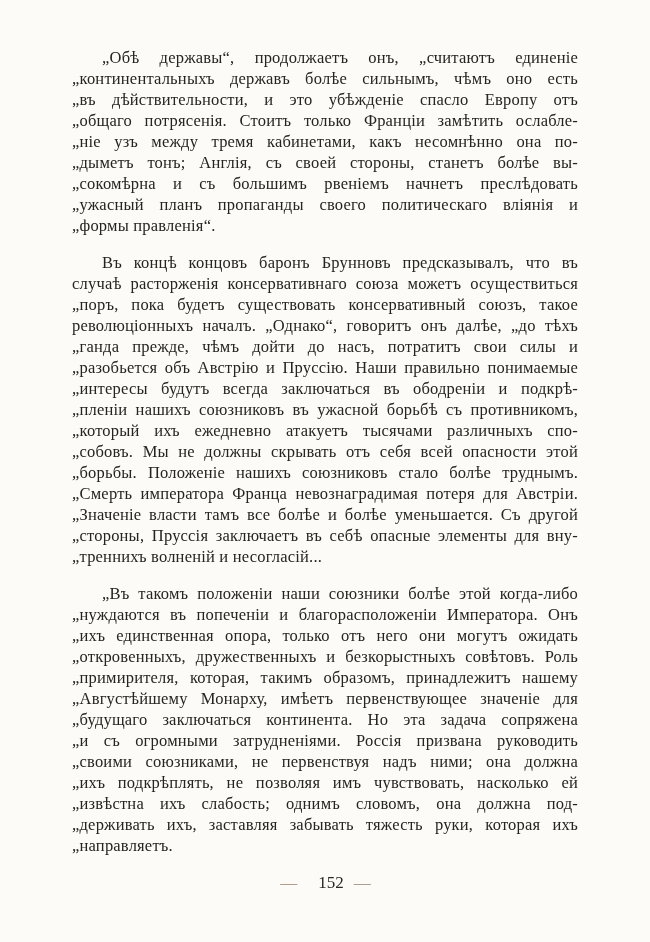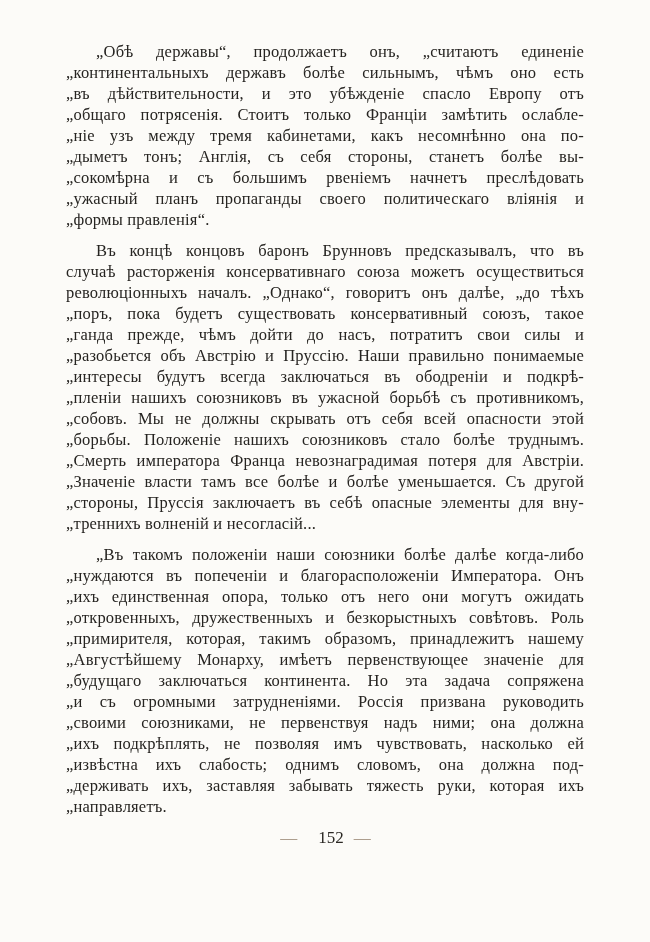--- a/index.html
+++ b/index.html
@@ -19,21 +19,21 @@
     color: #262421;
     overflow: hidden;
   }
   .text-block {
     width: 538px;
     font-size: 16.5px;
     line-height: 21px;
     letter-spacing: 0.2px;
   }
   .paragraph {
-    margin: 10px;
+    margin: 16px;
     padding: 0;
   }
   .line {
     text-align: justify;
     text-align-last: justify;
     text-justify: inter-word;
     white-space: normal;
   }
   .line.first {
     text-indent: 30px;
@@ -64,43 +64,44 @@
 <body>
 
 <div class="page">
   <div class="text-block" id="text-container">
       <div class="paragraph">
         <div class="line first">„Обѣ державы“, продолжаетъ онъ, „считаютъ единеніе</div>
         <div class="line">„континентальныхъ державъ болѣе сильнымъ, чѣмъ оно есть</div>
         <div class="line">„въ дѣйствительности, и это убѣжденіе спасло Европу отъ</div>
         <div class="line">„общаго потрясенія. Стоитъ только Франціи замѣтить ослабле-</div>
         <div class="line">„ніе узъ между тремя кабинетами, какъ несомнѣнно она по-</div>
-        <div class="line">„дыметъ тонъ; Англія, съ себя стороны, станетъ болѣе вы-</div>
+        <div class="line">„дыметъ тонъ; Англія, съ своей стороны, станетъ болѣе вы-</div>
         <div class="line">„сокомѣрна и съ большимъ рвеніемъ начнетъ преслѣдовать</div>
         <div class="line">„ужасный планъ пропаганды своего политическаго вліянія и</div>
         <div class="line last">„формы правленія“.</div>
       </div>
       <div class="paragraph">
         <div class="line first">Въ концѣ концовъ баронъ Брунновъ предсказывалъ, что въ</div>
         <div class="line">случаѣ расторженія консервативнаго союза можетъ осуществиться</div>
+        <div class="line">„поръ, пока будетъ существовать консервативный союзъ, такое</div>
         <div class="line">революціонныхъ началъ. „Однако“, говоритъ онъ далѣе, „до тѣхъ</div>
-        <div class="line">„поръ, пока будетъ существовать консервативный союзъ, такое</div>
         <div class="line">„ганда прежде, чѣмъ дойти до насъ, потратитъ свои силы и</div>
         <div class="line">„разобьется объ Австрію и Пруссію. Наши правильно понимаемые</div>
         <div class="line">„интересы будутъ всегда заключаться въ ободреніи и подкрѣ-</div>
         <div class="line">„пленіи нашихъ союзниковъ въ ужасной борьбѣ съ противникомъ,</div>
+        <div class="line">„который ихъ ежедневно атакуетъ тысячами различныхъ спо-</div>
         <div class="line">„собовъ. Мы не должны скрывать отъ себя всей опасности этой</div>
         <div class="line">„борьбы. Положеніе нашихъ союзниковъ стало болѣе труднымъ.</div>
         <div class="line">„Смерть императора Франца невознаградимая потеря для Австріи.</div>
         <div class="line">„Значеніе власти тамъ все болѣе и болѣе уменьшается. Съ другой</div>
         <div class="line">„стороны, Пруссія заключаетъ въ себѣ опасные элементы для вну-</div>
         <div class="line last">„треннихъ волненій и несогласій...</div>
       </div>
       <div class="paragraph">
-        <div class="line first">„Въ такомъ положеніи наши союзники болѣе далѣе когда-либо</div>
+        <div class="line first">„Въ такомъ положеніи наши союзники болѣе этой когда-либо</div>
         <div class="line">„нуждаются въ попеченіи и благорасположеніи Императора. Онъ</div>
         <div class="line">„ихъ единственная опора, только отъ него они могутъ ожидать</div>
         <div class="line">„откровенныхъ, дружественныхъ и безкорыстныхъ совѣтовъ. Роль</div>
         <div class="line">„примирителя, которая, такимъ образомъ, принадлежитъ нашему</div>
         <div class="line">„Августѣйшему Монарху, имѣетъ первенствующее значеніе для</div>
         <div class="line">„будущаго заключаться континента. Но эта задача сопряжена</div>
         <div class="line">„и съ огромными затрудненіями. Россія призвана руководить</div>
         <div class="line"><span>„своими союзниками, </span><span class="italic">не первенствуя</span><span> надъ ними; она должна</span></div>
         <div class="line">„ихъ подкрѣплять, не позволяя имъ чувствовать, насколько ей</div>
         <div class="line">„извѣстна ихъ слабость; однимъ словомъ, она должна под-</div>

